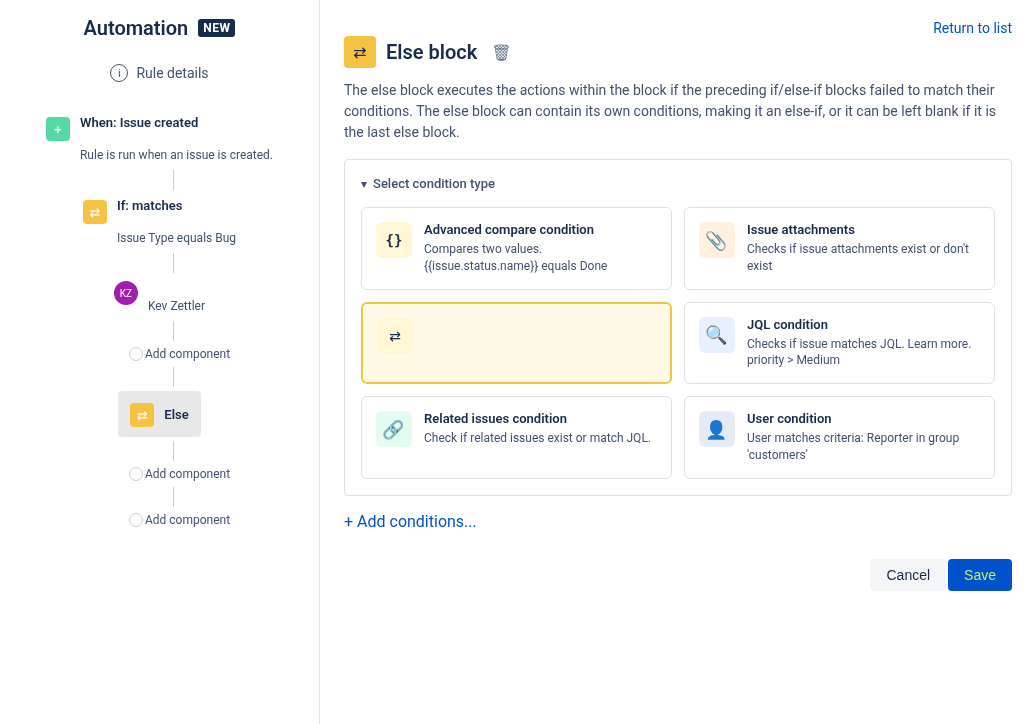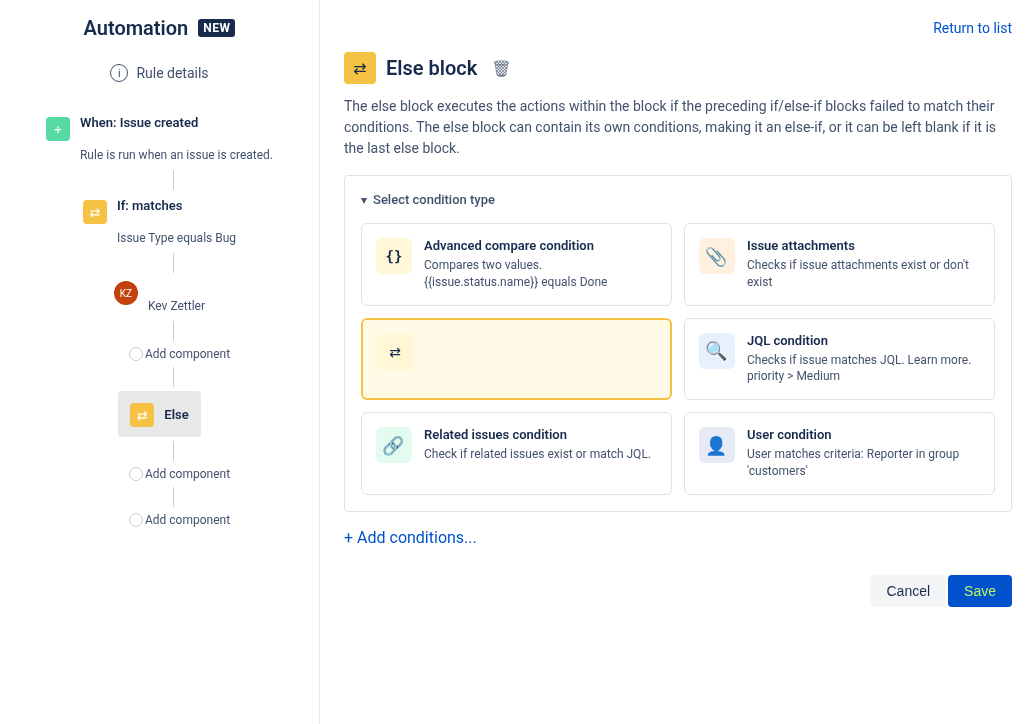--- a/index.html
+++ b/index.html
@@ -21,32 +21,32 @@
     .flow-item { padding: 8px 16px; display: flex; align-items: flex-start; gap: 10px; position: relative; }
     .flow-item-icon { width: 24px; height: 24px; border-radius: 4px; display: flex; align-items: center; justify-content: center; font-size: 13px; flex-shrink: 0; margin-top: 2px; }
     .icon-green { background: #57d9a3; color: #fff; }
     .icon-yellow { background: #f6c244; color: #fff; }
 
     .flow-item-content { flex: 1; }
     .flow-item-title { font-weight: 600; color: #172b4d; font-size: 13px; }
     .flow-item-subtitle { color: #42526e; font-size: 12px; margin-top: 18px; }
 
     .flow-connector { width: 1px; background: #ccc; height: 20px; margin-left: 28px; }
-    .avatar-placeholder { width: 24px; height: 24px; border-radius: 50%; background: #c2410c; display: flex; align-items: center; justify-content: center; font-size: 10px; color: #fff; flex-shrink: 0; }
+    .avatar-placeholder { width: 24px; height: 24px; border-radius: 50%; background: #a21caf; display: flex; align-items: center; justify-content: center; font-size: 10px; color: #fff; flex-shrink: 0; }
 
     .add-component { display: flex; align-items: center; gap: 2px; padding: 6px 16px 6px 56px; color: #42526e; font-size: 12px; cursor: pointer; }
     .add-component-dot { width: 14px; height: 14px; border: 1.5px solid #ccc; border-radius: 50%; flex-shrink: 0; }
 
     .else-block-item { background: #f4f5f7; border-radius: 4px; margin: 4px 8px; padding: 10px 12px; display: flex; align-items: center; gap: 10px; cursor: pointer; }
     .else-block-item.active { background: #e8e8e8; }
 
     
     .main { flex: 1; overflow-y: auto; padding: 20px 24px; }
 
-    .main-header { display: flex; justify-content: space-between; align-items: flex-start; margin-bottom: 16px; }
+    .main-header { display: flex; justify-content: space-between; align-items: flex-start; }
     .return-link { color: #0052cc; font-size: 14px; cursor: pointer; text-decoration: none; }
 
     .block-header { display: flex; align-items: center; gap: 10px; margin-bottom: 12px; }
     .block-icon { width: 32px; height: 32px; background: #f6c244; border-radius: 4px; display: flex; align-items: center; justify-content: center; font-size: 16px; }
     .block-title { font-size: 20px; font-weight: 600; color: #172b4d; }
     .trash-icon { color: #6b778c; cursor: pointer; font-size: 16px; margin-left: 4px; }
 
     .block-description { color: #42526e; font-size: 14px; line-height: 1.5; margin-bottom: 16px; }
 
     .condition-panel { border: 1px solid #dfe1e6; border-radius: 4px; padding: 16px; margin-bottom: 16px; }

